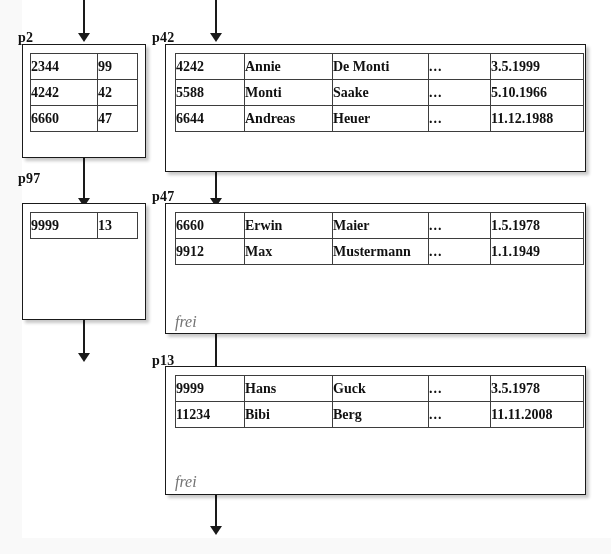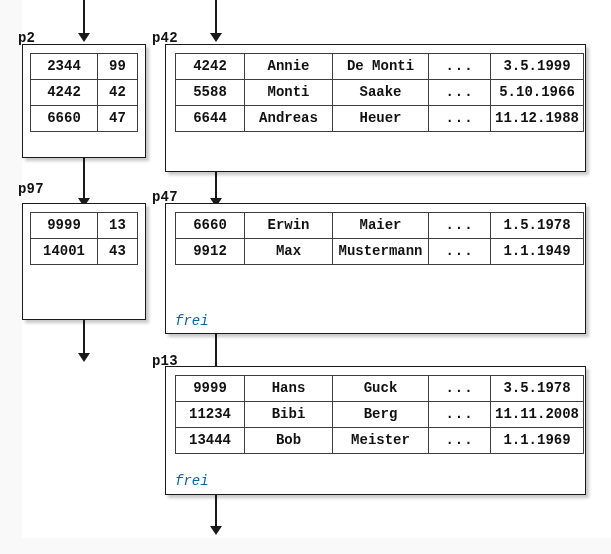--- a/index.html
+++ b/index.html
@@ -6,21 +6,21 @@
     margin: 0;
     padding: 0;
     background: #f9f9f9;
   }
   #canvas {
     position: relative;
     width: 611px;
     height: 554px;
     background: #ffffff;
     overflow: hidden;
-    font-family: Liberation Mono, monospace;
+    font-family: Liberation Serif, serif;
     -webkit-font-smoothing: antialiased;
   }
   
   .gutter-left {
     position: absolute;
     left: 0; top: 0;
     width: 22px; height: 554px;
     background: #f9f9f9;
   }
   .gutter-bottom {
@@ -43,36 +43,35 @@
     font-size: 14px;
     font-weight: 700;
     color: #111;
     letter-spacing: 0.2px;
     line-height: 1;
     white-space: nowrap;
   }
   .frei {
     position: absolute;
     font-style: italic;
-    font-size: 14px;
-    color: #0369a1;
+    font-size: 16px;
+    color: #737373;
     line-height: 1;
     white-space: nowrap;
   }
 
   
   .tbl {
     position: absolute;
     border-collapse: collapse;
     background: #ffffff;
     table-layout: fixed;
   }
   .tbl td {
     border: 1.4px solid #3d3d3d;
-    text-align: center;
     font-size: 14px;
     font-weight: 700;
     color: #111;
     padding: 0;
     height: 25px;
     line-height: 25px;
     white-space: nowrap;
     overflow: hidden;
   }
   .tbl td.dots {
@@ -166,31 +165,27 @@
         <td class="k">4242</td>
         <td class="v">42</td>
       </tr>
       <tr>
         <td class="k">6660</td>
         <td class="v">47</td>
       </tr>
     </tbody>
   </table>
 
-  <div class="page-label" style="left:18px; top:182px;">p97</div>
+  <div class="page-label" style="left:18px; top:172px;">p97</div>
   <div class="page-box" style="left:22px; top:203px; width:124px; height:117px;"></div>
   <table class="tbl index" style="left:30px; top:212px;">
     <tbody>
       <tr>
         <td class="k">9999</td>
         <td class="v">13</td>
-      </tr>
-      <tr>
-        <td class="k">14001</td>
-        <td class="v">43</td>
       </tr>
     </tbody>
   </table>
 
   <div class="page-label" style="left:152px; top:31px;">p42</div>
   <div class="page-box" style="left:165px; top:44px; width:421px; height:128px;"></div>
   <table class="tbl data" style="left:175px; top:53px;">
     <tbody>
       <tr>
         <td class="c0">4242</td>
@@ -249,24 +244,17 @@
         <td class="c3 dots">...</td>
         <td class="c4">3.5.1978</td>
       </tr>
       <tr>
         <td class="c0">11234</td>
         <td class="c1">Bibi</td>
         <td class="c2">Berg</td>
         <td class="c3 dots">...</td>
         <td class="c4">11.11.2008</td>
       </tr>
-      <tr>
-        <td class="c0">13444</td>
-        <td class="c1">Bob</td>
-        <td class="c2">Meister</td>
-        <td class="c3 dots">...</td>
-        <td class="c4">1.1.1969</td>
-      </tr>
     </tbody>
   </table>
   <div class="frei" style="left:175px; top:474px;">frei</div>
 
 </div>
 
 </body></html>

